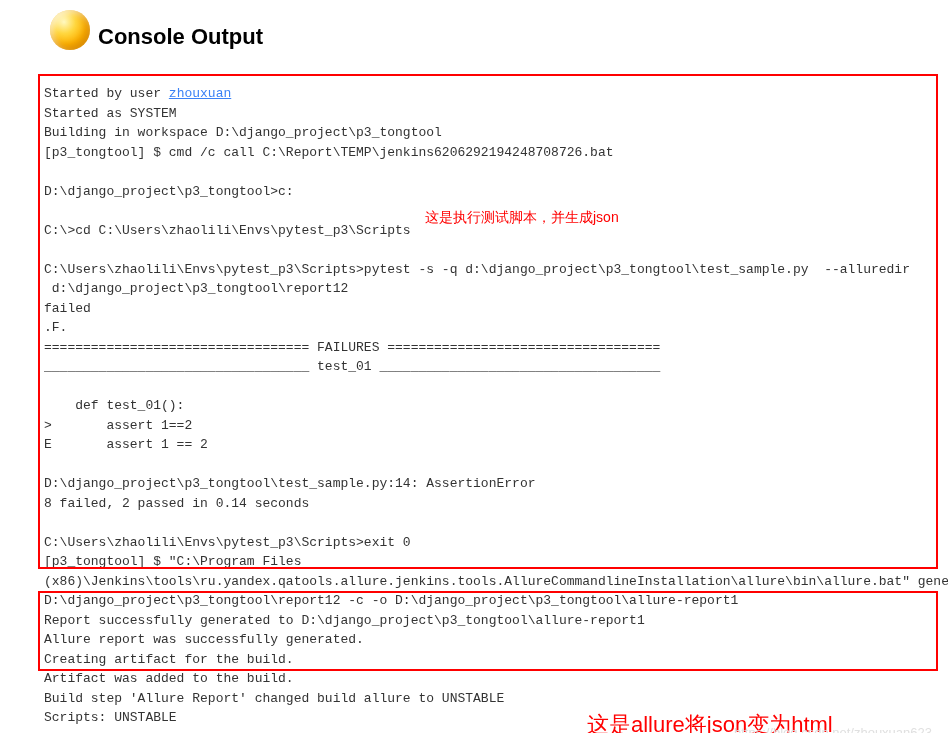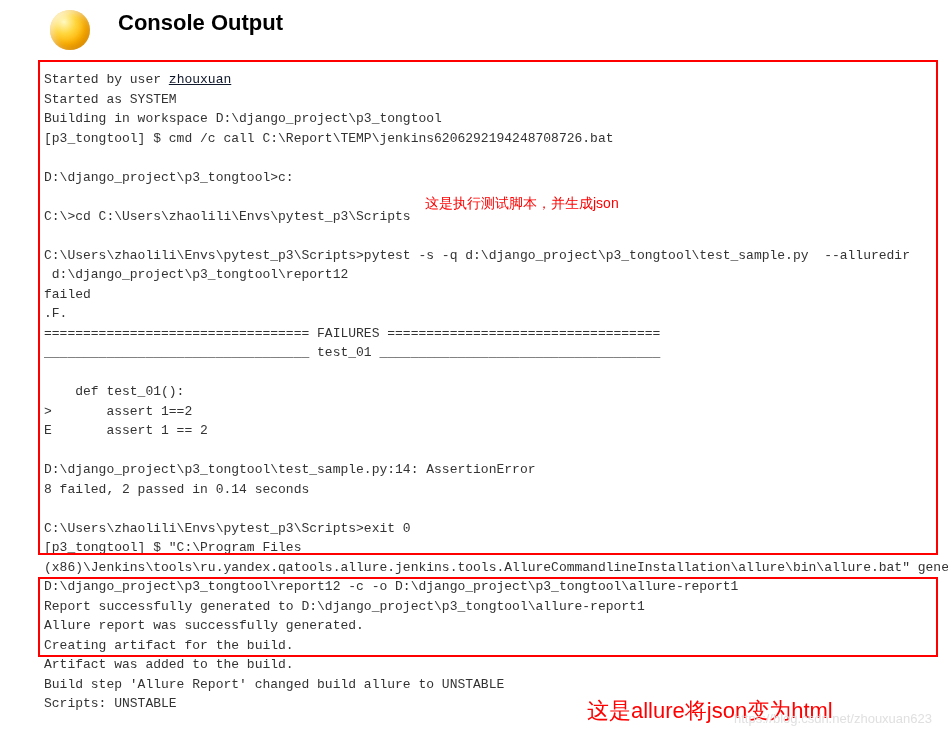--- a/index.html
+++ b/index.html
@@ -9,24 +9,23 @@
     }
     body {
       font-family: Verdana, Arial, sans-serif;
       background: #ffffff;
       padding: 10px;
       position: relative;
       width: 948px;
     }
     .header {
       display: flex;
-      align-items: flex-start;
-      margin-bottom: 10px;
+      align-items: flex-end;
+      margin-bottom: 24px;
       padding-left: 40px;
-      gap: 20px;
     }
     .orb-icon {
       width: 40px;
       height: 40px;
       border-radius: 50%;
       background: radial-gradient(circle at 35% 30%, #fff9c0 0%, #ffd740 30%, #ffb300 60%, #e69500 100%);
       box-shadow: inset -4px -4px 8px rgba(180, 100, 0, 0.4), inset 3px 3px 6px rgba(255, 255, 255, 0.7);
       margin-right: 8px;
     }
     .page-title {
@@ -40,21 +39,21 @@
     }
     .console-block {
       font-family: "Courier New", Courier, monospace;
       font-size: 13px;
       line-height: 1.5;
       white-space: pre;
       color: #333;
       padding: 10px 14px;
     }
     .user-link {
-      color: #0f172a;
+      color: #3b82f6;
       text-decoration: underline;
     }
     .red-box-1 {
       position: absolute;
       border: 2px solid #ff0000;
       left: 28px;
       top: 0px;
       width: 900px;
       height: 495px;
       pointer-events: none;

